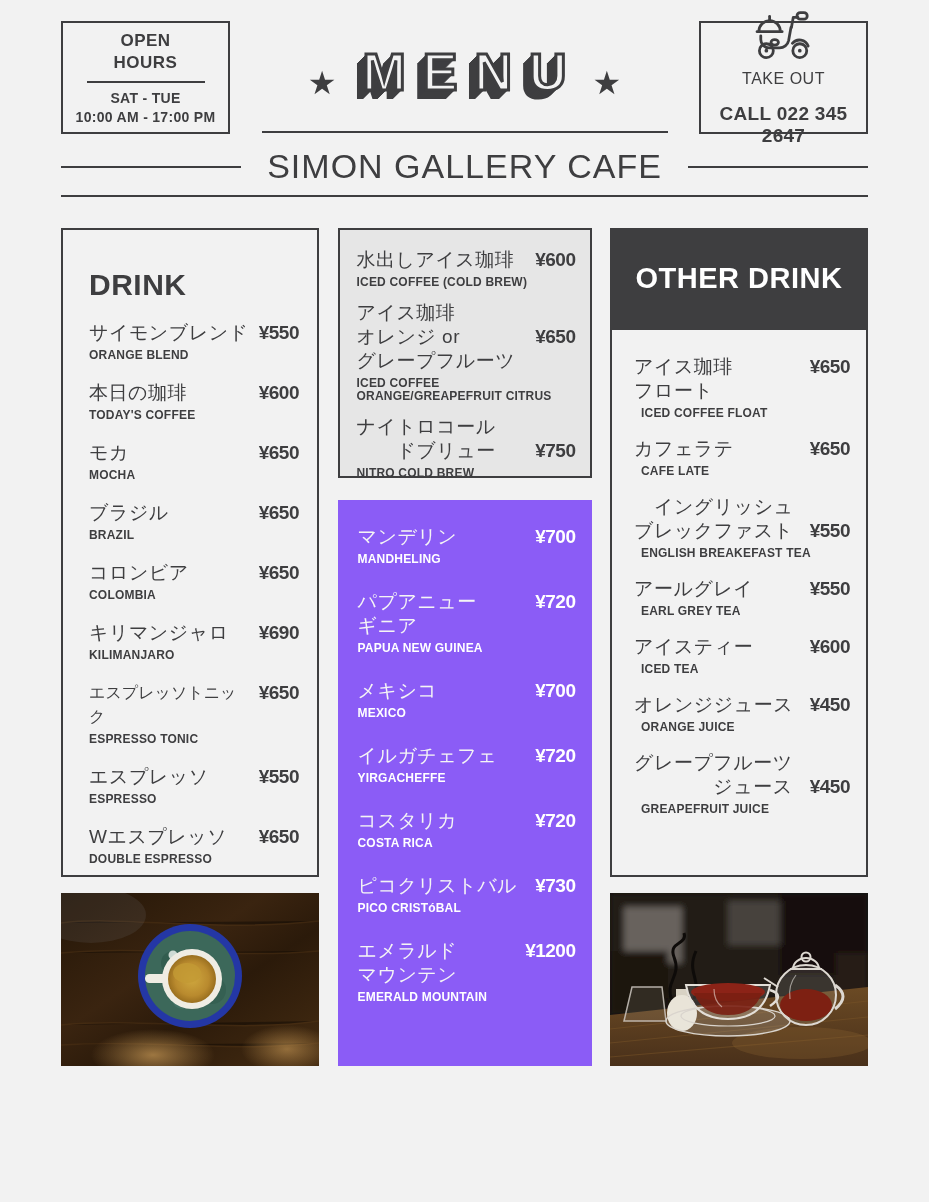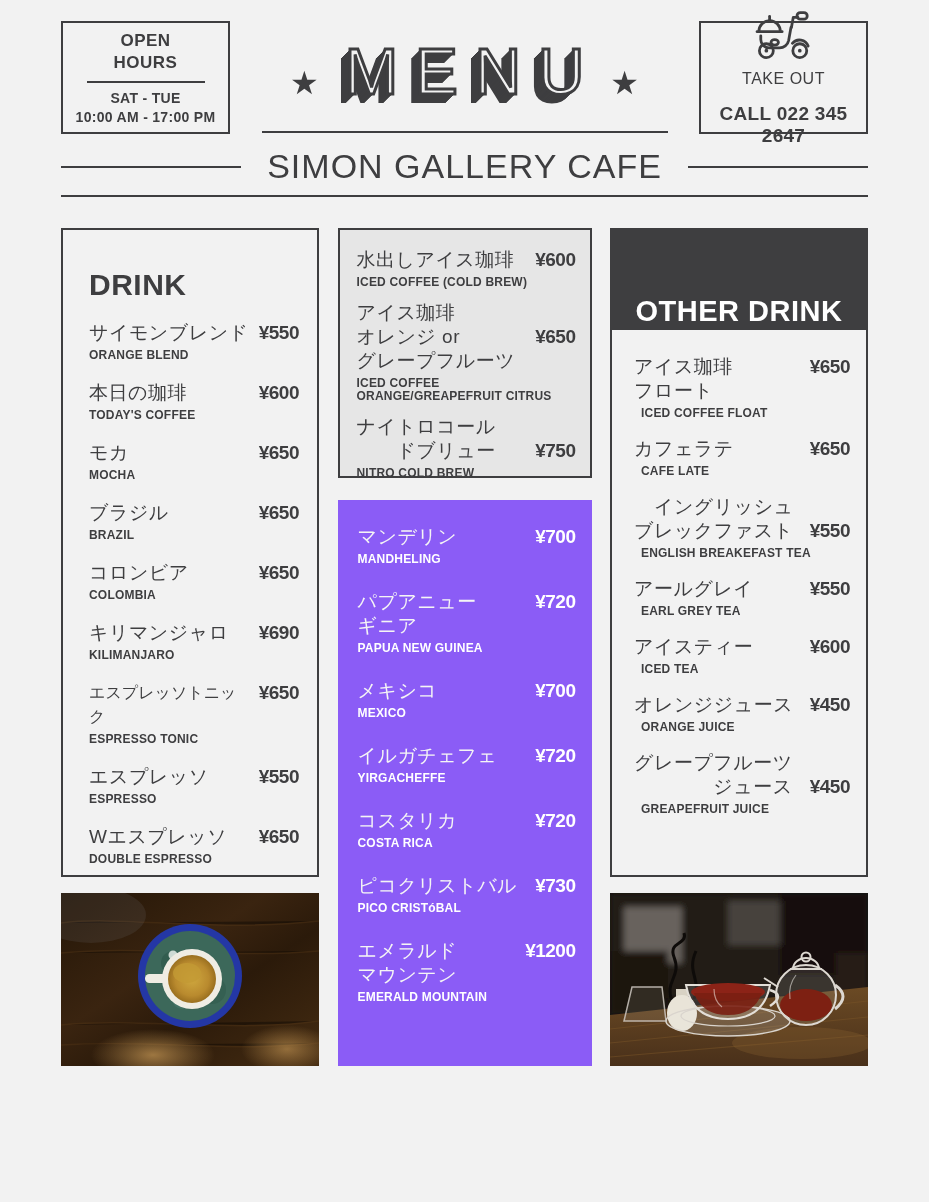--- a/index.html
+++ b/index.html
@@ -26,21 +26,21 @@
   }
   .open-title { font-size:17px; font-weight:bold; line-height:1.25; letter-spacing:0.5px; }
   .open-divider { width:118px; height:2px; background:#3e3e40; margin:8px 0 7px; }
   .open-days, .open-time { font-size:14px; font-weight:bold; letter-spacing:0.3px; }
   .open-time { margin-top:3px; }
 
   .center-col { flex:1; position:relative; display:flex; align-items:center; justify-content:center; gap:26px; margin:0 16px; }
   .menu-underline { position:absolute; left:16px; right:15px; bottom:1px; height:2px; background:#3e3e40; }
   .star { font-size:32px; line-height:1; margin-top:10px; }
   .menu-logo {
-    font-size:64px; font-weight:normal; letter-spacing:17px; margin-right:-17px;
+    font-size:52px; font-weight:bold; letter-spacing:17px; margin-right:-17px;
     color:#f2f2f2; -webkit-text-stroke:3px #3e3e40; transform:translateY(-6px);
     text-shadow:
       -1px 1px 0 #3e3e40, -2px 2px 0 #3e3e40, -3px 3px 0 #3e3e40,
       -4px 4px 0 #3e3e40, -5px 5px 0 #3e3e40, -6px 6px 0 #3e3e40,
       -7px 7px 0 #3e3e40, -8px 8px 0 #3e3e40, -9px 9px 0 #3e3e40;
   }
   .takeout-label { font-size:16px; font-weight:normal; letter-spacing:0.5px; margin-top:6px; }
   .takeout-phone { font-size:19px; font-weight:bold; letter-spacing:0.3px; margin-top:15px; }
 
   .cafe-row { margin-top:13px; gap:26px; }
@@ -54,21 +54,21 @@
   .col-2 { width:254px; }
 
   .menu-box { border:2px solid #3e3e40; }
   .col-1 .menu-box { height:649px; padding:38px 18px 0 26px; }
   .drink-title { font-size:30px; font-weight:bold; letter-spacing:0.5px; margin-bottom:19px; }
 
   .light-box { height:250px; background:#e6e6e6; border:2px solid #3e3e40; padding:18px 14px 0 17px; margin-bottom:22px; }
   .dark-box  { height:566px; background:#8b5cf6; color:#f5f5f5; padding:25px 16px 0 20px; }
   .dark-box .en, .dark-box .price { color:#ffffff; }
 
-  .band { height:100px; background:#3e3e40; color:#ffffff; display:flex; align-items:flex-end; justify-content:center; }
+  .band { height:100px; background:#3e3e40; color:#ffffff; display:flex; align-items:center; justify-content:center; }
   .band-title { font-size:29px; font-weight:bold; letter-spacing:0.5px; }
   .col-3 .menu-box { height:549px; padding:25px 16px 0 22px; }
   .col-3 .en { padding-left:7px; }
 
   
   .item { margin-bottom:19px; }
   .dark-box .item { margin-bottom:24px; }
   .light-box .item { margin-bottom:12px; }
   .col-3 .item { margin-bottom:17px; }
   .irow { display:flex; justify-content:space-between; align-items:flex-start; }

